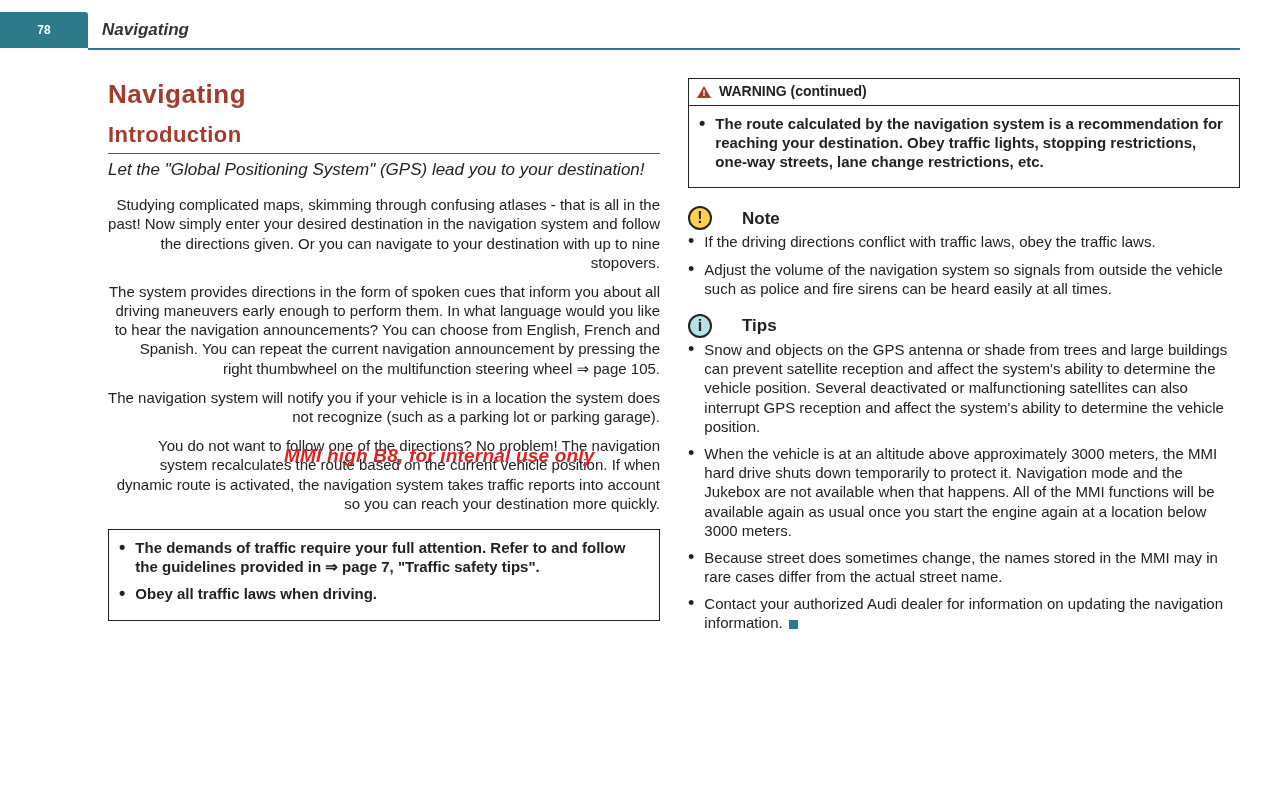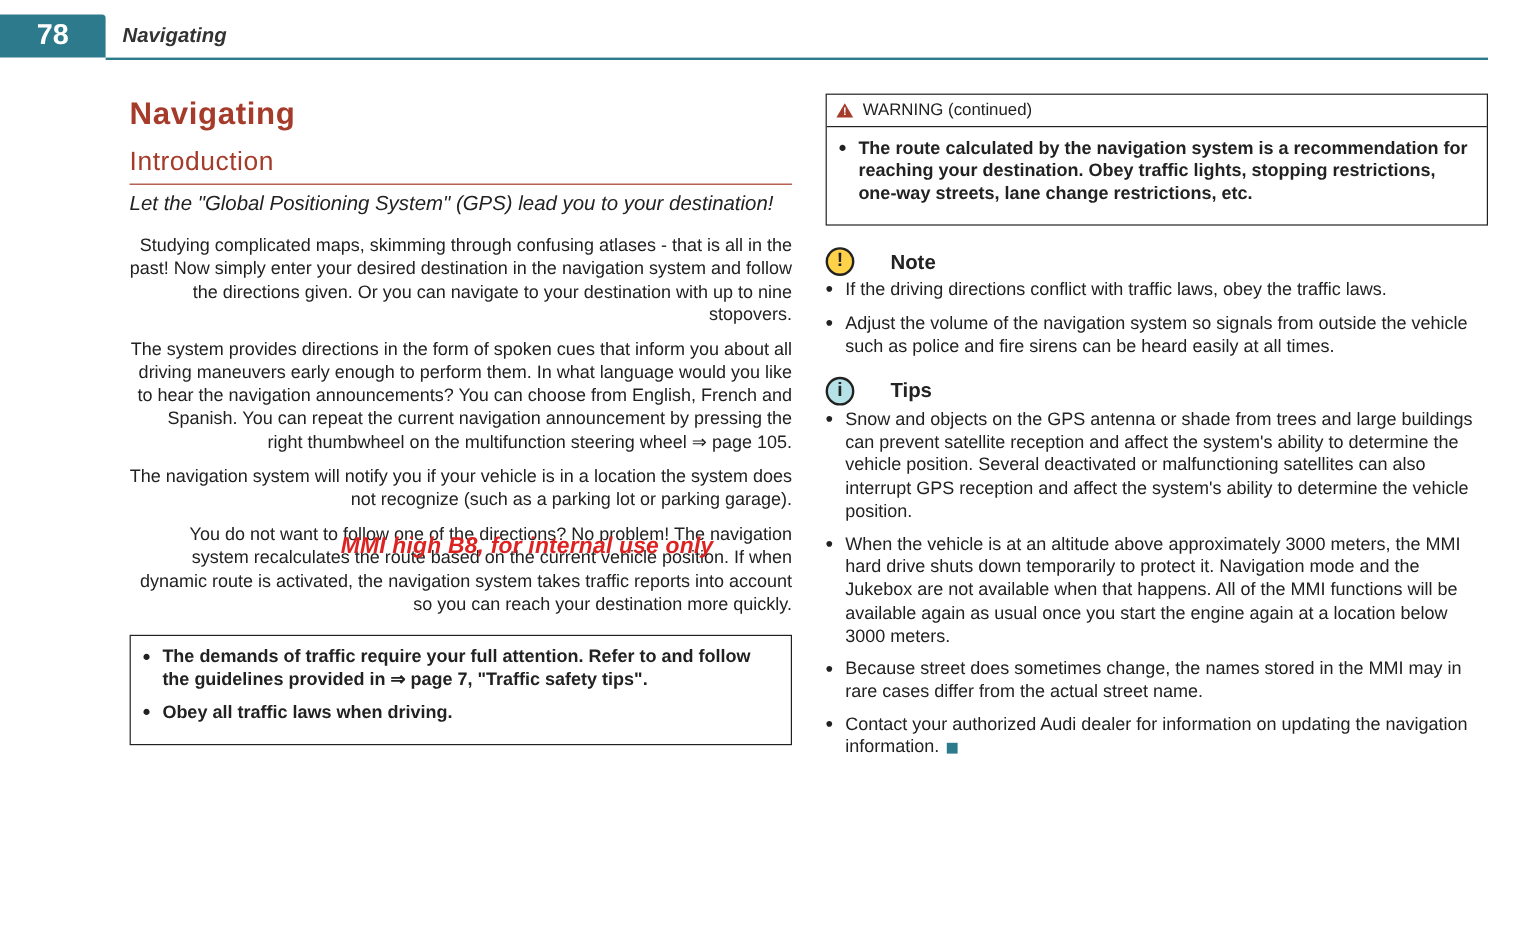--- a/index.html
+++ b/index.html
@@ -22,21 +22,21 @@
     position:relative;
     height:42px;
   }
   .page-tab {
     position:absolute;
     left:0; top:4px;
     width:88px; height:36px;
     background:#2c7a8c;
     color:#fff;
     font-weight:bold;
-    font-size:24px;
+    font-size:12px;
     display:flex;
     align-items:center;
     justify-content:center;
     border-top-right-radius:3px;
     border-bottom-right-radius:0;
   }
   .header-title {
     position:absolute;
     left:102px;
     top:12px;
@@ -66,21 +66,21 @@
   }
   .heading-l {
     color:#a53b2a;
     font-weight:bold;
     font-size:26px;
     margin:0 0 10px 0;
     letter-spacing:0.02em;
   }
   .heading-m {
     color:#a53b2a;
-    font-weight:normal;
+    font-weight:bold;
     font-size:22px;
     margin:0 0 2px 0;
     border-bottom:1.5px solid #a53b2a;
     padding-bottom:4px;
     letter-spacing:0.02em;
   }
   .subtitle {
     font-style:italic;
     font-size:17px;
     margin:6px 0 14px 0;
@@ -92,21 +92,21 @@
   }
   .ref-it { }
   .warning-box {
     border:1.5px solid #222;
     margin-top:16px;
     padding:0;
   }
   .warning-head {
     border-bottom:1.5px solid #222;
     padding:6px 8px 4px 8px;
-    font-weight:normal;
+    font-weight:bold;
     font-size:19px;
     display:flex;
     align-items:center;
     gap:6px;
   }
   .warning-head.small { font-size:14px; padding:4px 8px; }
   .warning-body { padding:6px 8px 8px 10px; }
   .bullet-row {
     display:flex;
     gap:10px;

